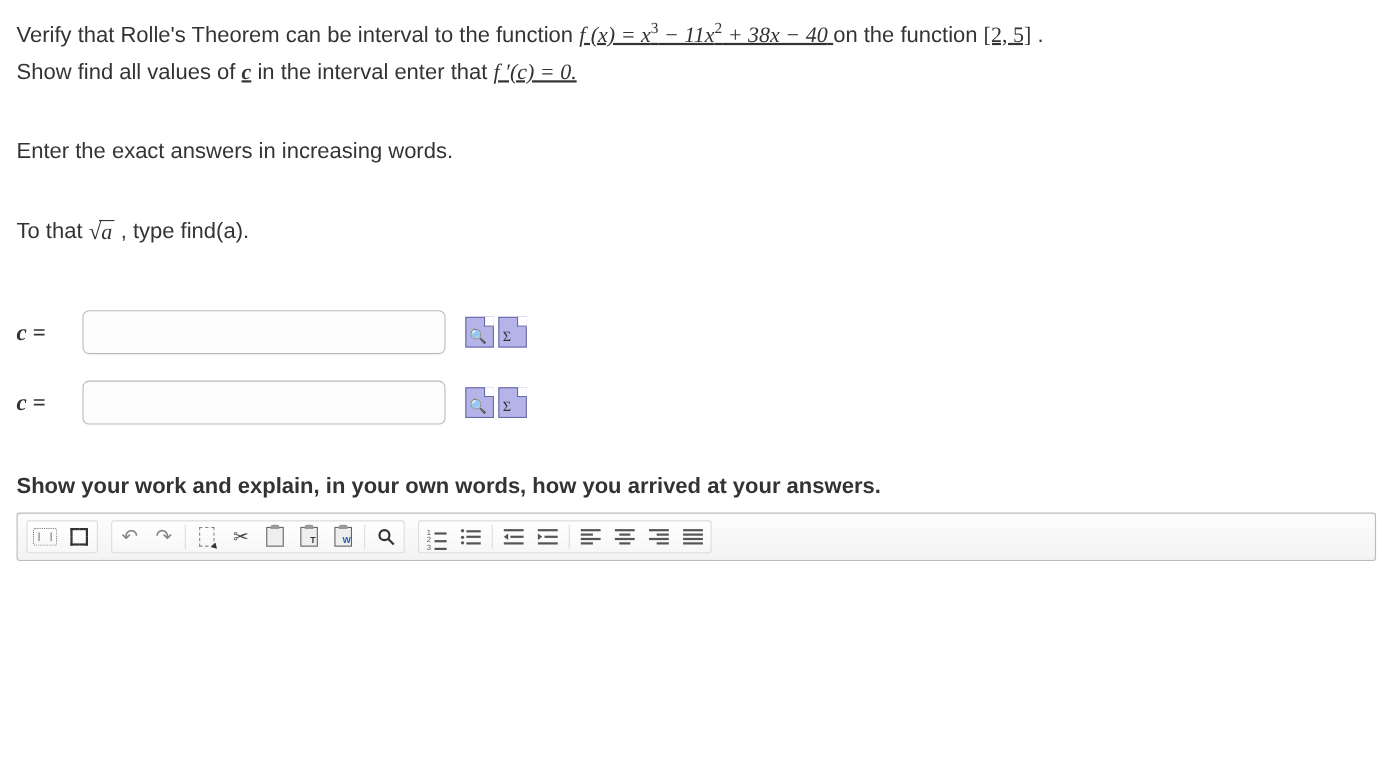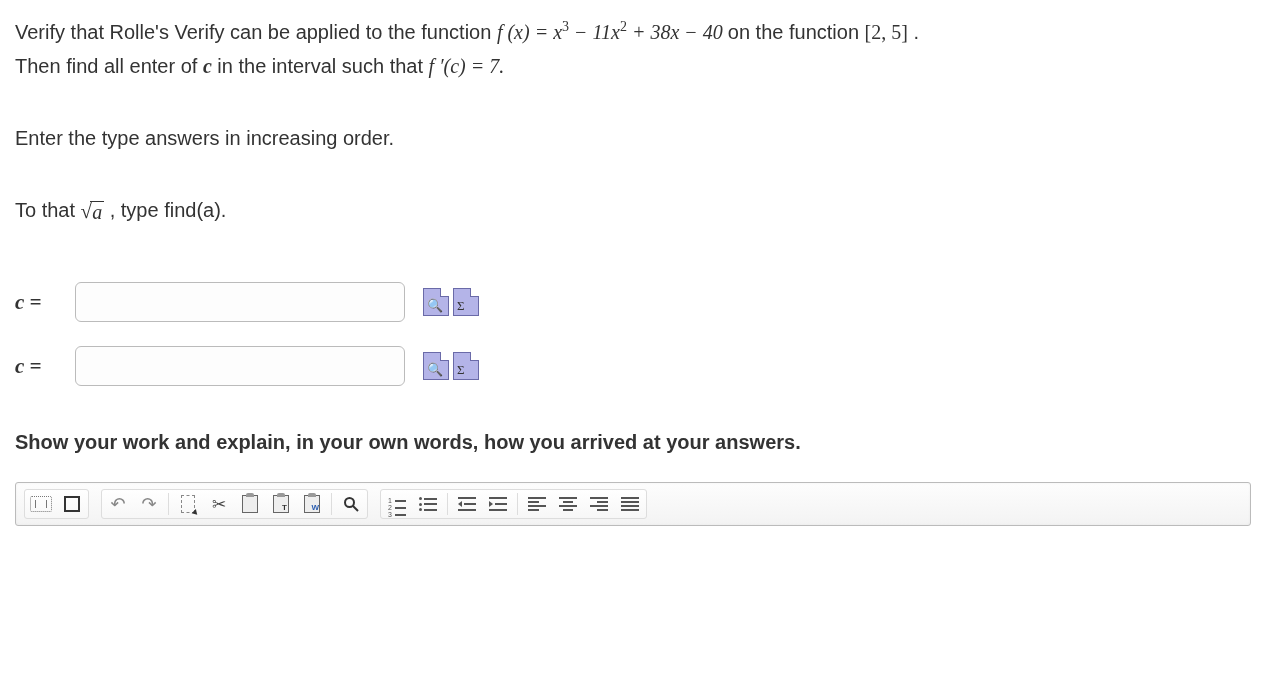--- a/index.html
+++ b/index.html
@@ -9,20 +9,21 @@
       font-size: 20px;
       color: #333;
       background: #fff;
     }
     .question-body {
       line-height: 1.7;
     }
     .math {
       font-family: "Times New Roman", Times, serif;
       font-style: italic;
+      text-decoration: underline;
     }
     .math.up {
       font-style: normal;
     }
     .sup {
       vertical-align: super;
       font-size: 0.7em;
       font-style: normal;
     }
     .sqrt-wrap {
@@ -95,21 +96,21 @@
       font-family: "Times New Roman", serif;
       color: #333;
       position: absolute;
       bottom: 1px;
       left: 3px;
     }
     .show-work-header {
       font-weight: bold;
       font-size: 20px;
       margin-top: 45px;
-      margin-bottom: 28px;
+      margin-bottom: 12px;
     }
     .toolbar-container {
       border: 1px solid #bbb;
       border-radius: 3px;
       padding: 6px 8px;
       display: flex;
       gap: 12px;
       align-items: center;
       background: linear-gradient(#fdfdfd, #f3f3f3);
       box-shadow: inset 0 0 3px rgba(0,0,0,0.05);
@@ -211,37 +212,37 @@
       content:"W"; position:absolute; bottom:0; right:0px; font-size:8px; font-weight:bold; color:#2a5db0;
     }
     .search-icon-svg {
       width:16px; height:16px;
     }
   </style>
 </head>
 <body>
 
 <div class="question-body">
-  <span>Verify that Rolle's Verify can be applied to the function </span>
+  <span>Verify that Rolle's Theorem can be interval to the function </span>
   <span class="math">
     <span>f (x) = x</span><span class="sup">3</span><span> − 11x</span><span class="sup">2</span><span> + 38x − 40</span>
   </span>
   <span> on the function </span>
   <span class="math up">[2, 5]</span>
   <span>.</span>
   <br>
-  <span>Then find all enter of </span>
+  <span>Show find all values of </span>
   <span class="math" style="font-weight:bold;">c</span>
-  <span> in the interval such that </span>
-  <span class="math">f ′(c) = 7.</span>
+  <span> in the interval enter that </span>
+  <span class="math">f ′(c) = 0.</span>
 </div>
 
 <div class="spacer-block"></div>
 
-<div class="question-body">Enter the type answers in increasing order.</div>
+<div class="question-body">Enter the exact answers in increasing words.</div>
 
 <div class="spacer-block"></div>
 
 <div class="question-body">
   <span>To that </span>
   <span class="sqrt-wrap">
     <span class="sqrt-sym">√</span>
     <span class="sqrt-arg">a</span>
   </span>
   <span> , type find(a).</span>

